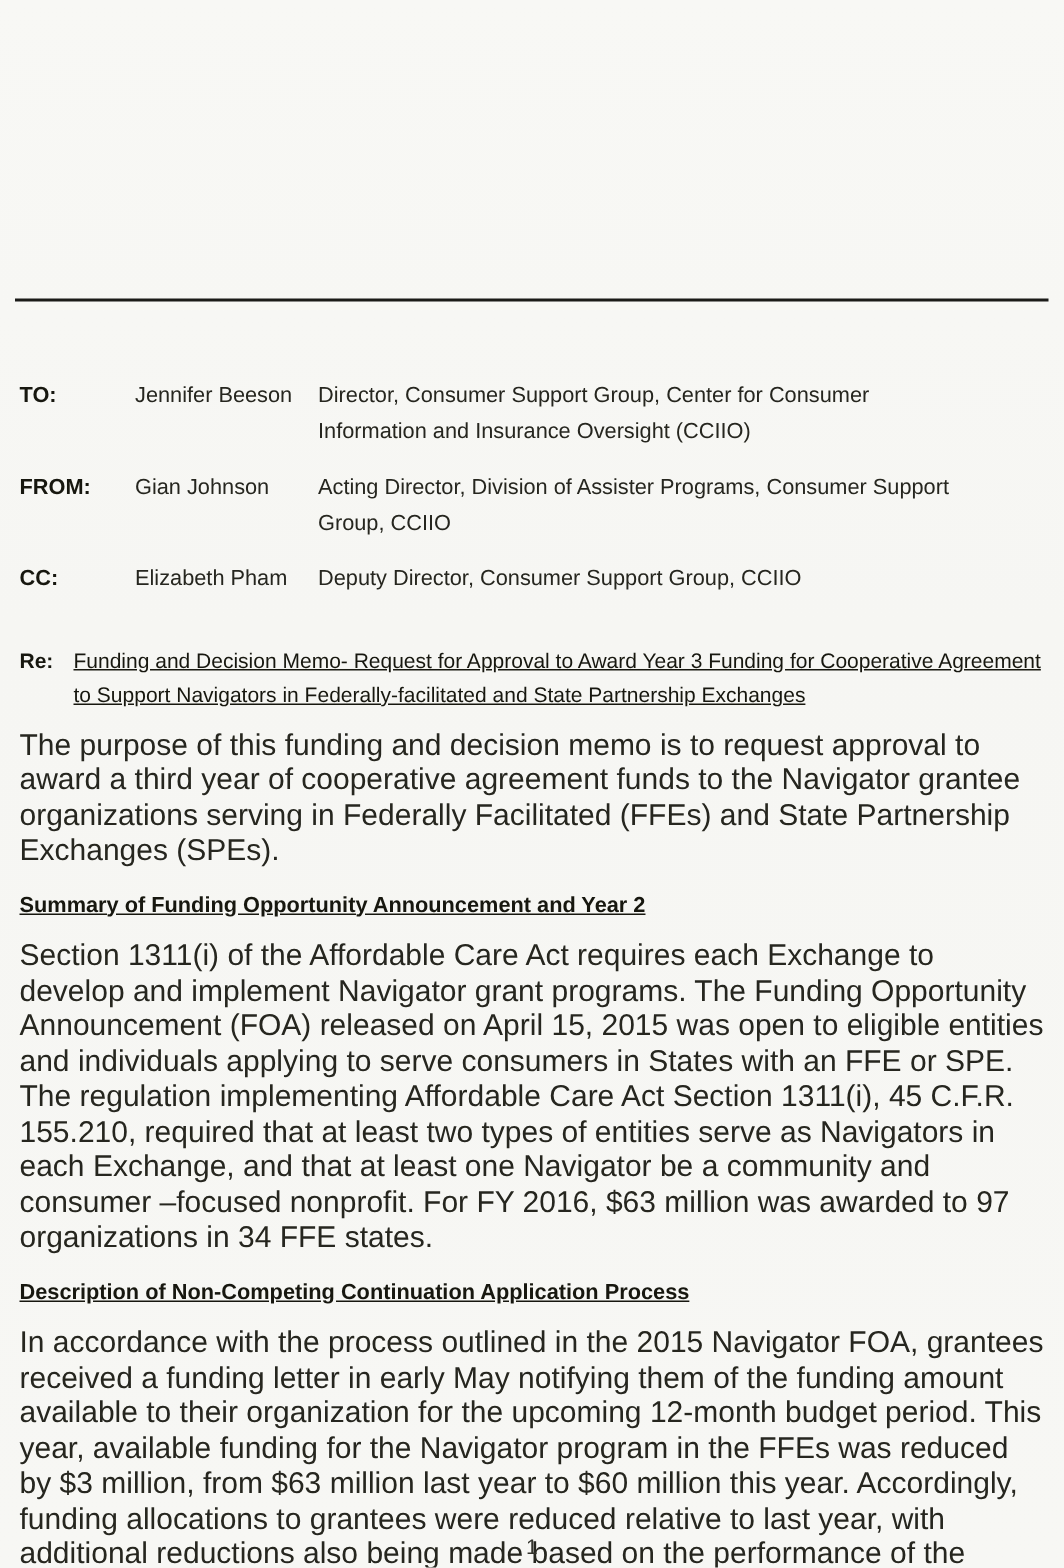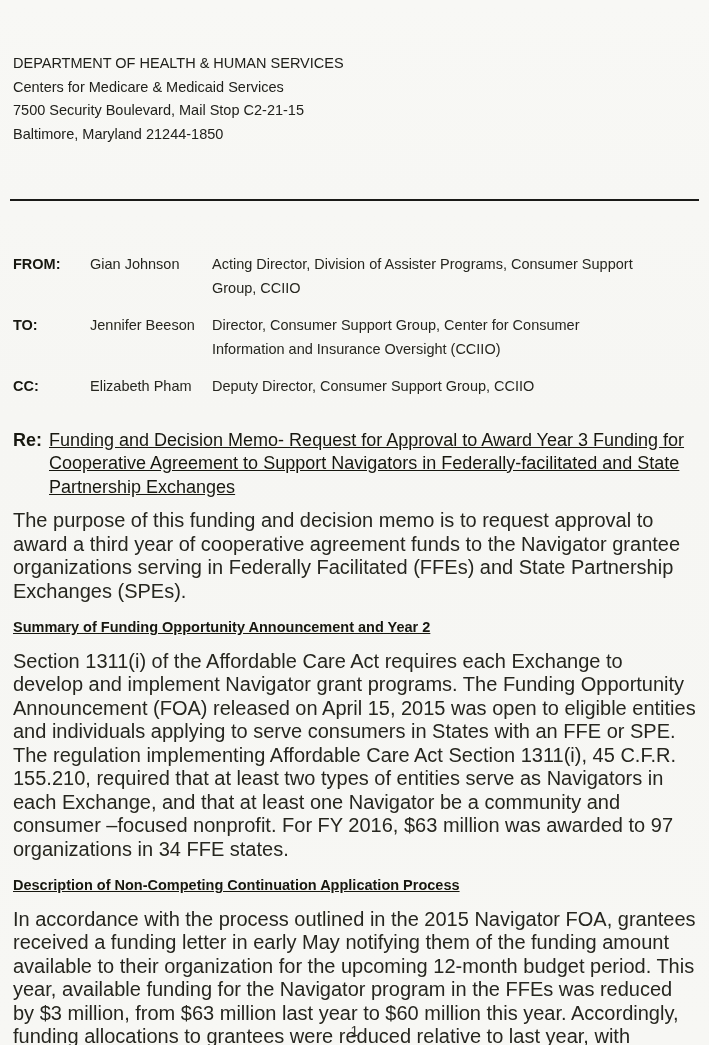--- a/index.html
+++ b/index.html
@@ -37,21 +37,21 @@
   .recipients{ margin-top:52px; padding:0 14px 0 13px; font-size:14.5px; line-height:23.5px; }
   .recip-row{
     display:grid; grid-template-columns:77px 122px 428px;
     margin-bottom:14px;
   }
   .recip-label{ font-weight:bold; color:#17170f; }
   
   .subject{
     display:grid; grid-template-columns:36px 648px;
     margin-top:16px; padding:0 14px 0 13px;
-    font-size:18px; line-height:23.5px;
+    font-size:14px; line-height:23.5px;
   }
   .subject-label{ font-weight:bold; color:#17170f; }
   .subject-text{ font-weight:normal; text-decoration:underline; color:#17170f; }
   
   .body-copy{ padding:0 11px 0 13px; }
   .body-copy p{
     margin-top:10px;
     font-size:20px; line-height:23.5px; color:#26261f;
   }
   .body-copy h2{
@@ -64,40 +64,34 @@
     position:absolute; bottom:6px; left:0; right:0;
     text-align:center; font-size:14px; color:#33332c;
   }
 </style>
 </head>
 <body>
 
 <div class="page">
 
   <header class="letterhead">
-    <div class="address">
-      <div>DEPARTMENT OF HEALTH &amp; HUMAN SERVICES</div>
-      <div>Centers for Medicare &amp; Medicaid Services</div>
-      <div>7500 Security Boulevard, Mail Stop C2-21-15</div>
-      <div>Baltimore, Maryland 21244-1850</div>
-    </div>
   </header>
 
   <hr class="rule">
 
   <section class="recipients">
     <div class="recip-row">
+      <span class="recip-label">TO:</span>
+      <span class="recip-name">Jennifer Beeson</span>
+      <span class="recip-title">Director, Consumer Support Group, Center for Consumer Information and Insurance Oversight (CCIIO)</span>
+    </div>
+    <div class="recip-row">
       <span class="recip-label">FROM:</span>
       <span class="recip-name">Gian Johnson</span>
       <span class="recip-title">Acting Director, Division of Assister Programs,  Consumer Support Group, CCIIO</span>
-    </div>
-    <div class="recip-row">
-      <span class="recip-label">TO:</span>
-      <span class="recip-name">Jennifer Beeson</span>
-      <span class="recip-title">Director, Consumer Support Group, Center for Consumer Information and Insurance Oversight (CCIIO)</span>
     </div>
     <div class="recip-row">
       <span class="recip-label">CC:</span>
       <span class="recip-name">Elizabeth Pham</span>
       <span class="recip-title">Deputy Director, Consumer Support Group, CCIIO</span>
     </div>
     <div class="recip-row">
       <span class="recip-label"></span>
     </div>
   </section>

